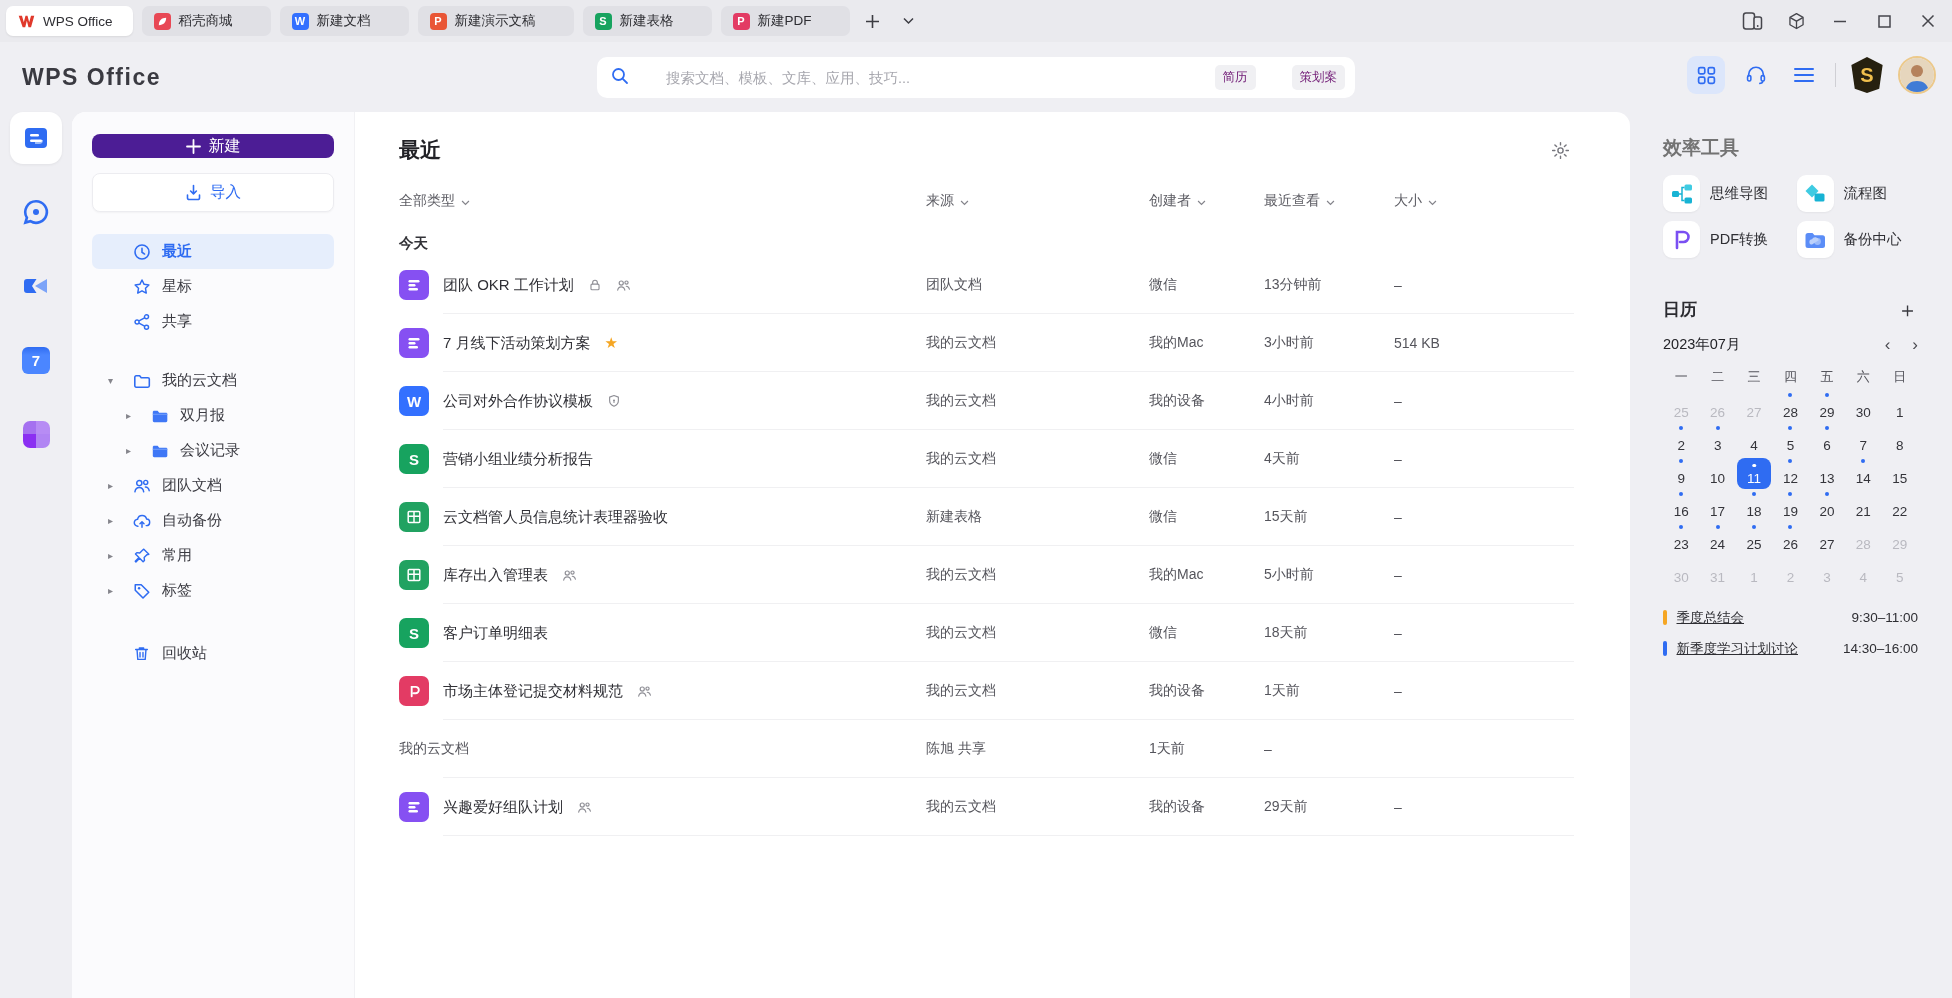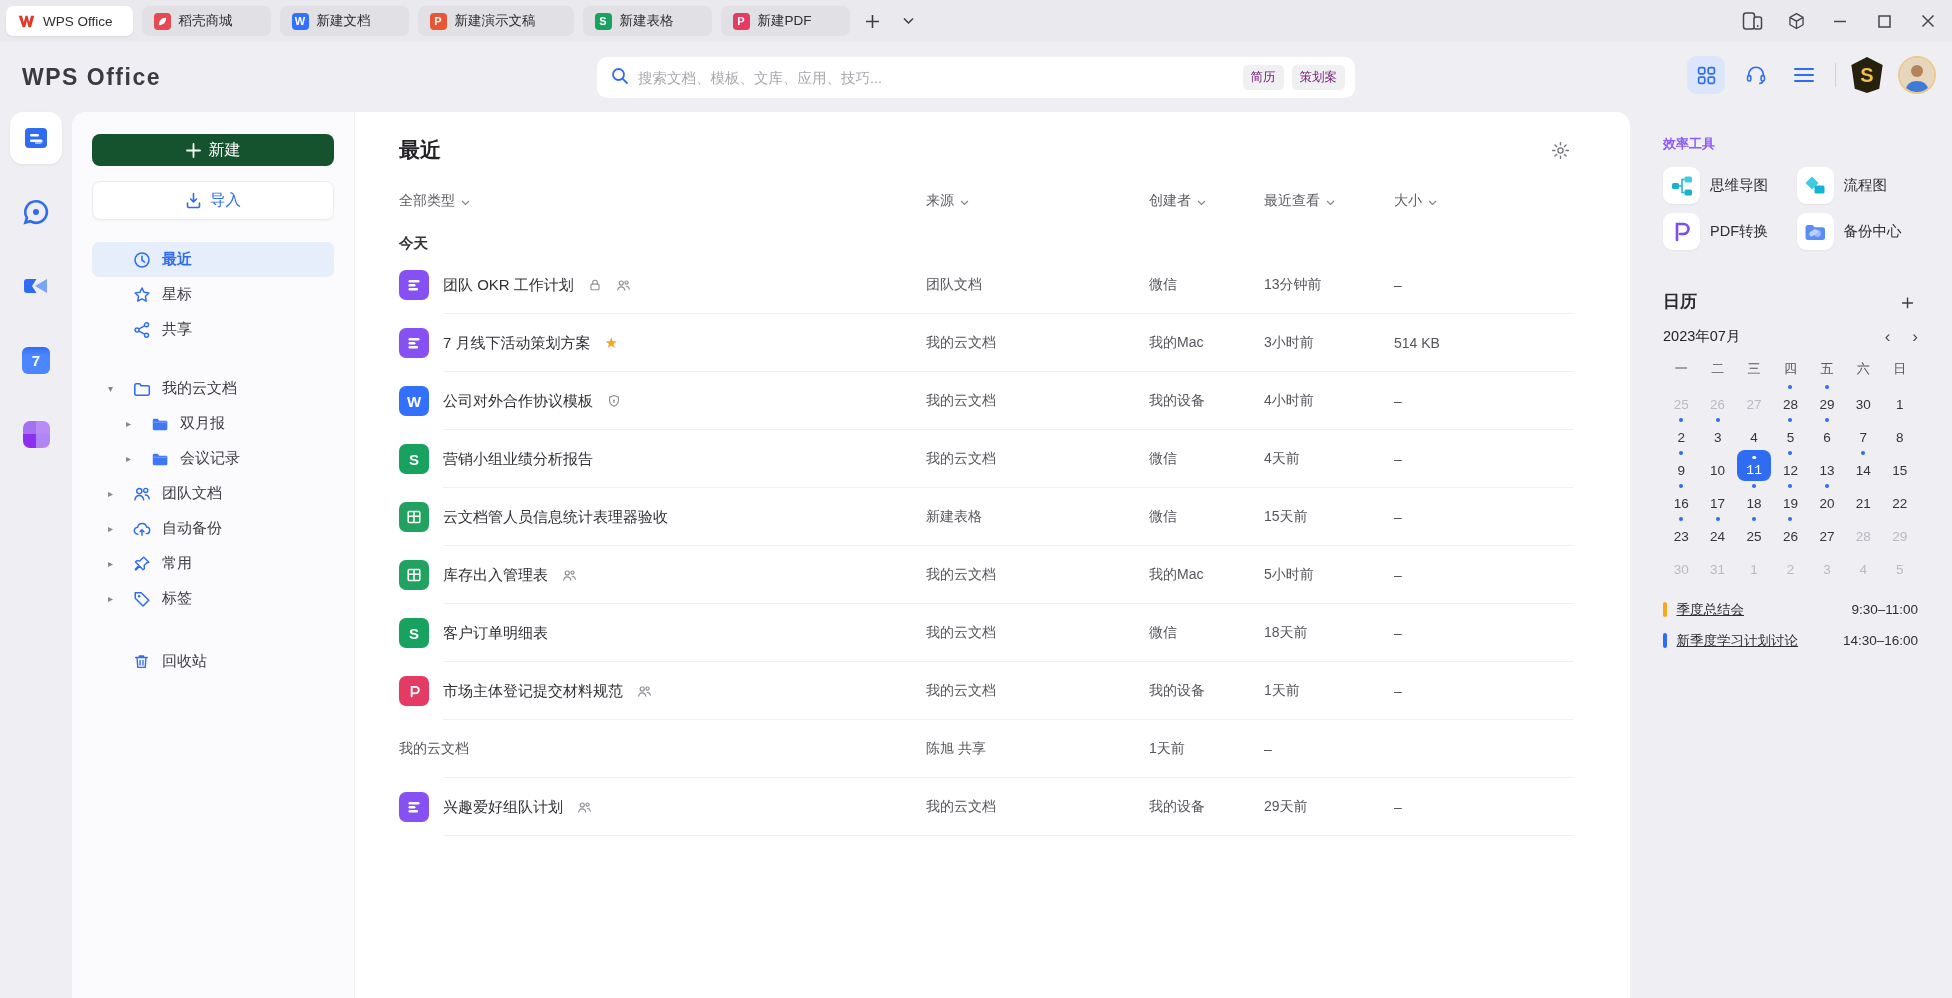--- a/index.html
+++ b/index.html
@@ -22,21 +22,21 @@
     margin-left:10px; border-radius:5px; color:#3c3c42; }
   .win-controls { margin-left:auto; display:flex; align-items:center; gap:8px; }
   .win-controls button { width:36px; height:30px; display:flex; align-items:center;
     justify-content:center; color:#46464c; border-radius:5px; }
 
   
   .header { position:absolute; left:0; top:42px; width:1952px; height:70px;
     background:#efeff3; display:flex; align-items:center; }
   .logo { font-size:23px; font-weight:bold; letter-spacing:1.5px; color:#3a3a41; margin-left:22px; }
   .search { position:absolute; left:597px; top:15px; width:758px; height:41px; background:#fff;
-    border-radius:10px; display:flex; align-items:center; padding:0 10px 0 14px; }
+    border-radius:10px; display:flex; align-items:center; padding:0 10px 0 14px;gap:28px; }
   .search input { flex:1; border:none; outline:none; font-size:14.5px; color:#333;
     background:transparent; margin-left:9px; font-family:inherit; }
   .search input::placeholder { color:#a7a7ae; }
   .chip { background:#f0f0f3; color:#701a75; border-radius:5px; font-size:12.5px;
     padding:4px 8px; margin-left:8px; cursor:pointer; }
   .h-right { position:absolute; right:16px; top:14px; display:flex; align-items:center; gap:14px; }
   .h-apps { width:38px; height:38px; border-radius:9px; background:#dce6fb;
     display:flex; align-items:center; justify-content:center; }
   .h-ic { width:34px; height:38px; display:flex; align-items:center; justify-content:center; }
   .vdiv { width:1px; height:24px; background:#cfcfd4; }
@@ -60,21 +60,21 @@
   .rail-apps { width:27px; height:27px; border-radius:7px; overflow:hidden; display:grid;
     grid-template-columns:1fr 1fr; grid-template-rows:1fr 1fr; }
   .rail-apps i:nth-child(1){background:#a571f0;} .rail-apps i:nth-child(2){background:#b78cf4;}
   .rail-apps i:nth-child(3){background:#8b2ff2;} .rail-apps i:nth-child(4){background:#b185f3;}
 
   
   .card { position:absolute; left:72px; top:112px; right:322px; bottom:0; background:#fff;
     border-radius:14px 14px 0 0; display:flex; overflow:hidden; }
   .sidebar { width:283px; flex:none; background:#fbfbfd; border-right:1px solid #f1f1f4;
     padding:22px 20px 0 20px; }
-  .btn-new { width:100%; height:32px; background:#14532d; color:#fff; font-size:16px;
+  .btn-new { width:100%; height:24px; background:#4c1d95; color:#fff; font-size:16px;
     border-radius:8px; display:flex; align-items:center; justify-content:center; gap:8px; }
   .btn-import { width:100%; height:39px; background:#fff; color:#2f6cf2; font-size:15.5px;
     border-radius:8px; border:1px solid #ececf0; box-shadow:0 1px 2px rgba(0,0,0,.04);
     display:flex; align-items:center; justify-content:center; gap:8px; margin-top:15px; }
   .side-nav { margin-top:22px; }
   .side-row { height:35px; display:flex; align-items:center; border-radius:7px;
     font-size:15px; color:#3b3b42; cursor:pointer; padding-left:16px; }
   .side-row .arr { width:24px; font-size:10px; color:#85858c; flex:none; }
   .side-row.no-arrow { padding-left:40px; }
   .side-row .s-ico { width:19px; height:19px; flex:none; display:flex; align-items:center;
@@ -102,21 +102,21 @@
   .doc-ic { width:30px; height:30px; border-radius:7px; flex:none; display:flex;
     align-items:center; justify-content:center; color:#fff; font-size:15px; font-weight:bold; }
   .fname .nm { font-size:15px; color:#303036; white-space:nowrap; overflow:hidden;
     text-overflow:ellipsis; }
   .badge { display:flex; align-items:center; flex:none; }
   .star-b { color:#f5a623; font-size:15px; }
   .fcell { font-size:14px; color:#55555c; }
 
   
   .panel { position:absolute; right:0; top:112px; width:322px; bottom:0; padding:23px 34px 0 33px; }
-  .tools-title { font-size:13px; font-weight:bold; color:#8b5cf6; }
+  .tools-title { font-size:19px; font-weight:bold; color:#737373; }
   .tools { margin-top:14px; display:grid; grid-template-columns:1fr 1fr; gap:9px 12px; }
   .tool { display:flex; align-items:center; gap:10px; cursor:pointer; }
   .tool-card { width:37px; height:37px; background:#fff; border-radius:9px; display:flex;
     align-items:center; justify-content:center; box-shadow:0 1px 2px rgba(0,0,0,.05); }
   .tool span { font-size:14.5px; color:#2e2e33; }
   .cal-head { margin-top:40px; display:flex; align-items:center; }
   .cal-head .t { font-size:17px; font-weight:bold; color:#2b2b30; }
   .cal-add { margin-left:auto; font-size:21px; color:#3a3a40; line-height:1; }
   .cal-month { margin-top:14px; display:flex; align-items:center; font-size:14.5px; color:#232328; }
   .cal-nav { margin-left:auto; display:flex; gap:22px; }
@@ -126,21 +126,21 @@
   .cal-grid { margin-top:4px; display:grid; grid-template-columns:repeat(7,1fr);
     grid-auto-rows:33px; }
   .cal-cell { position:relative; display:flex; align-items:flex-end; justify-content:center;
     font-size:13.5px; color:#34343a; cursor:pointer; padding-bottom:3px; }
   .cal-cell .dot { position:absolute; top:3px; left:50%; transform:translateX(-50%);
     width:4px; height:4px; border-radius:50%; background:#2f6cf2; }
   .cal-cell.muted { color:#b9b9c0; }
   .cal-cell.sel .box { position:absolute; left:50%; transform:translateX(-50%); bottom:0;
     width:34px; height:31px; background:#2f6cf2; border-radius:8px; z-index:0; }
   .cal-cell.sel { color:#fff; }
-  .cal-cell.sel .num { position:relative; z-index:1;font-family:Liberation Mono, monospace; }
+  .cal-cell.sel .num { position:relative; z-index:1; }
   .cal-cell.sel .dot { background:#fff; z-index:1; top:auto; bottom:22px; width:3.5px; height:3.5px; }
   .events { margin-top:14px; }
   .event { height:31px; display:flex; align-items:center; cursor:pointer; }
   .event .bar { width:3.5px; height:15px; border-radius:2px; margin-right:10px; flex:none; }
   .event .et { font-size:13.5px; color:#2e2e33;text-decoration:underline; }
   .event .tm { margin-left:auto; font-size:13.5px; color:#2e2e33; }
 </style>
 </head>
 <body>
 

